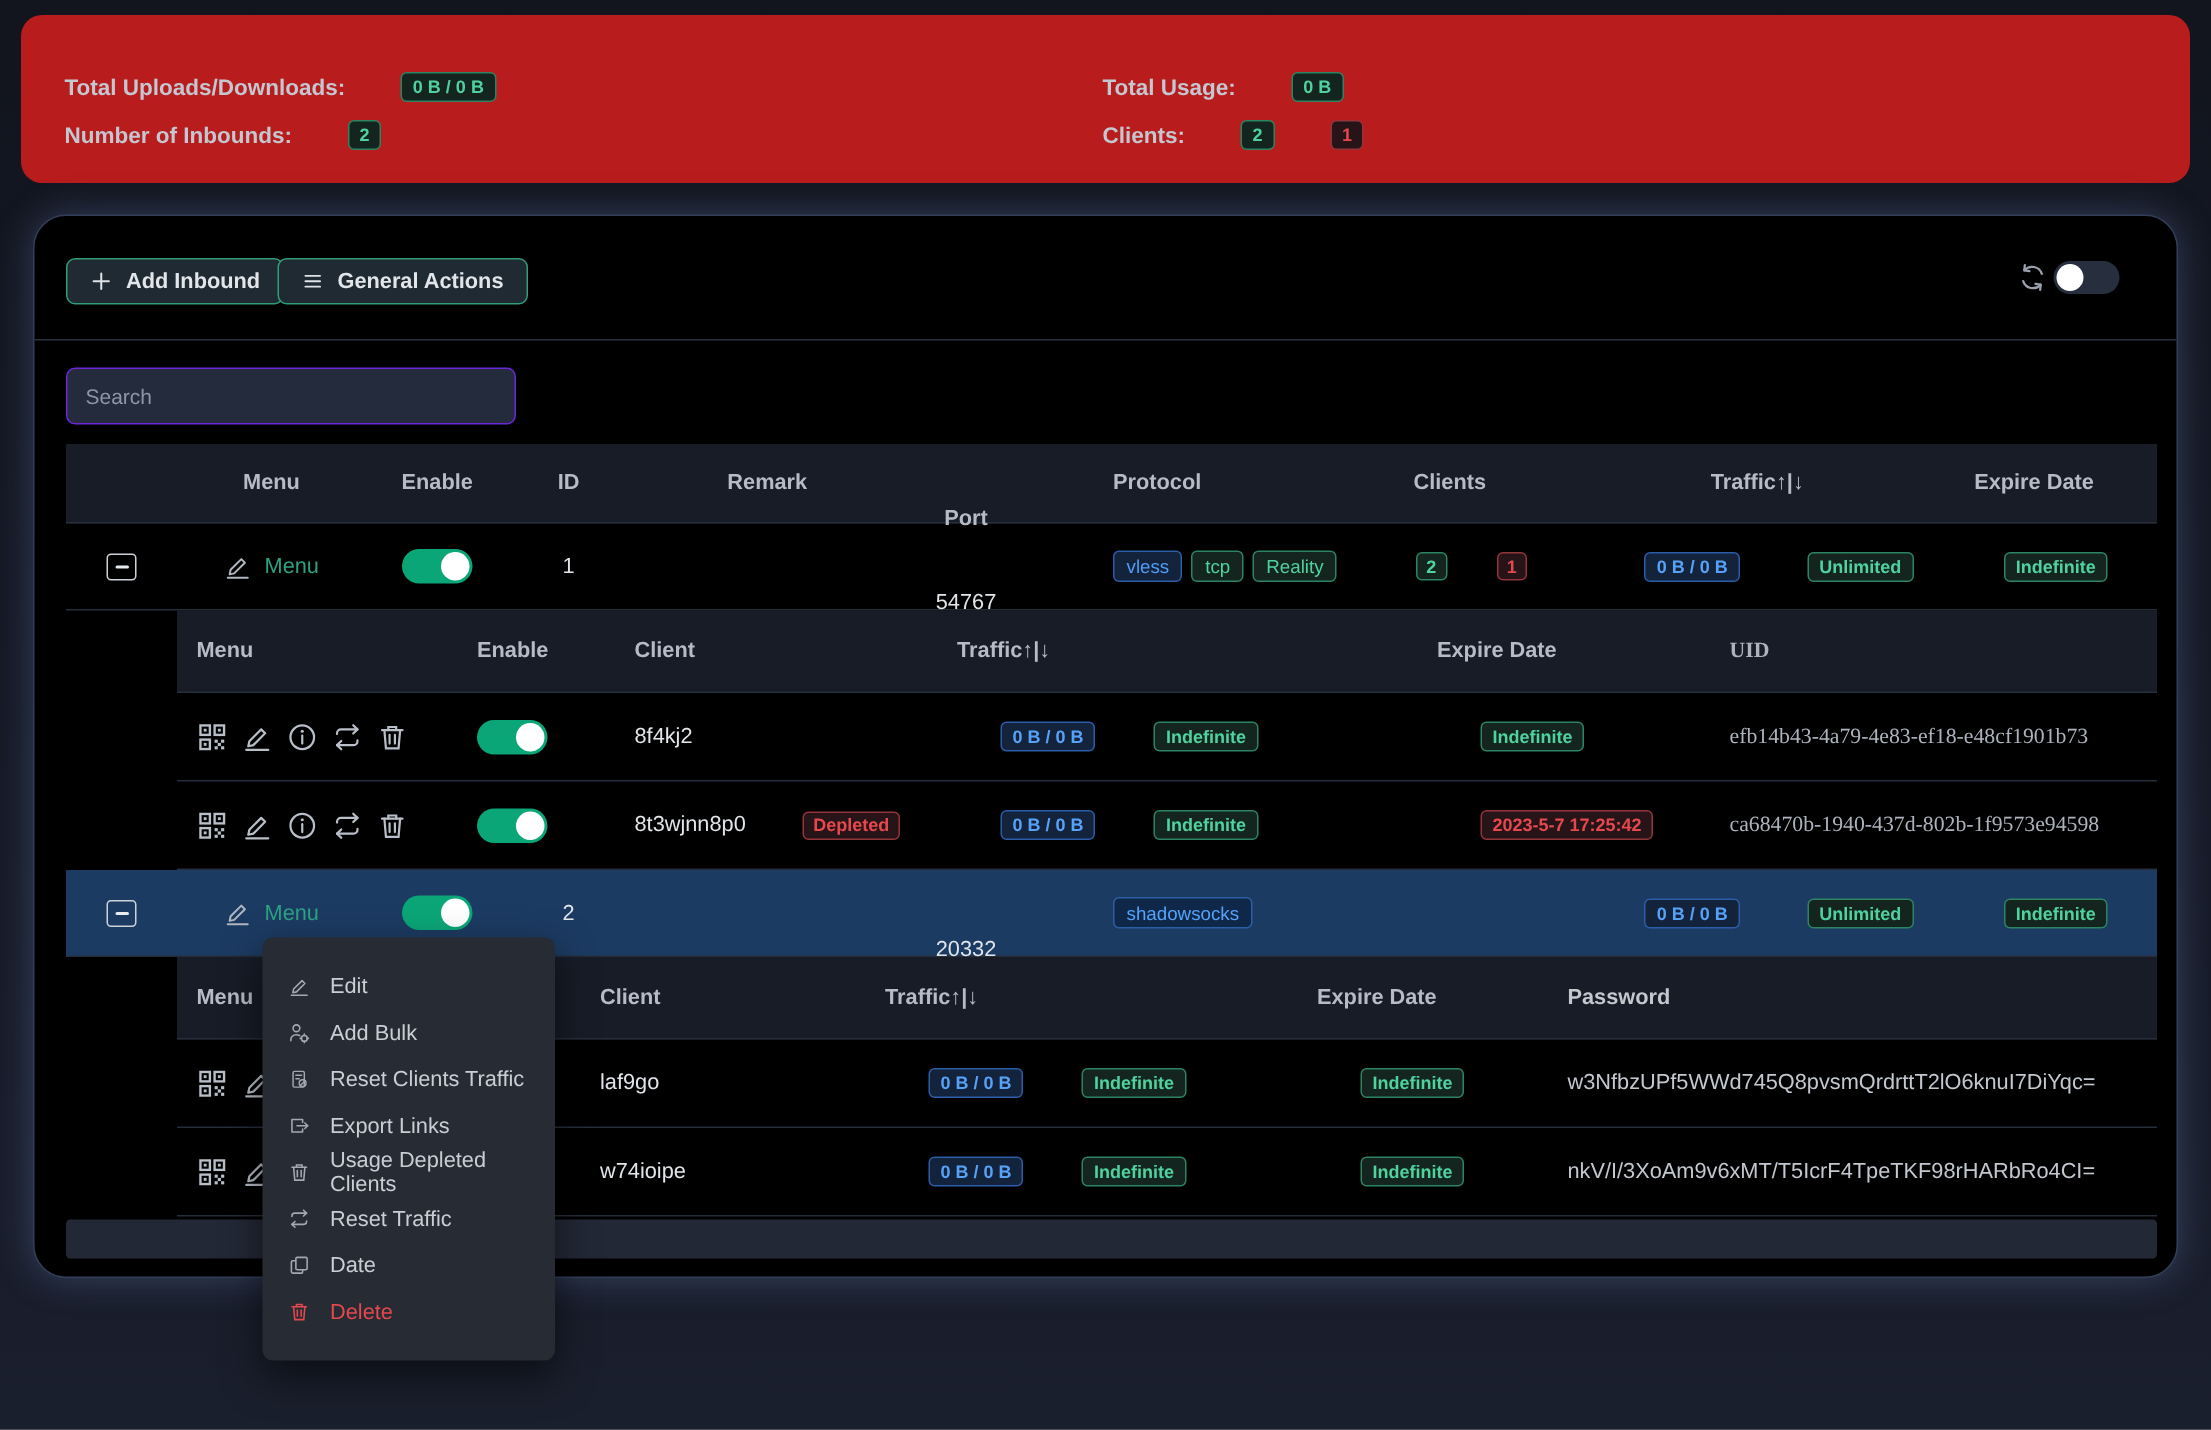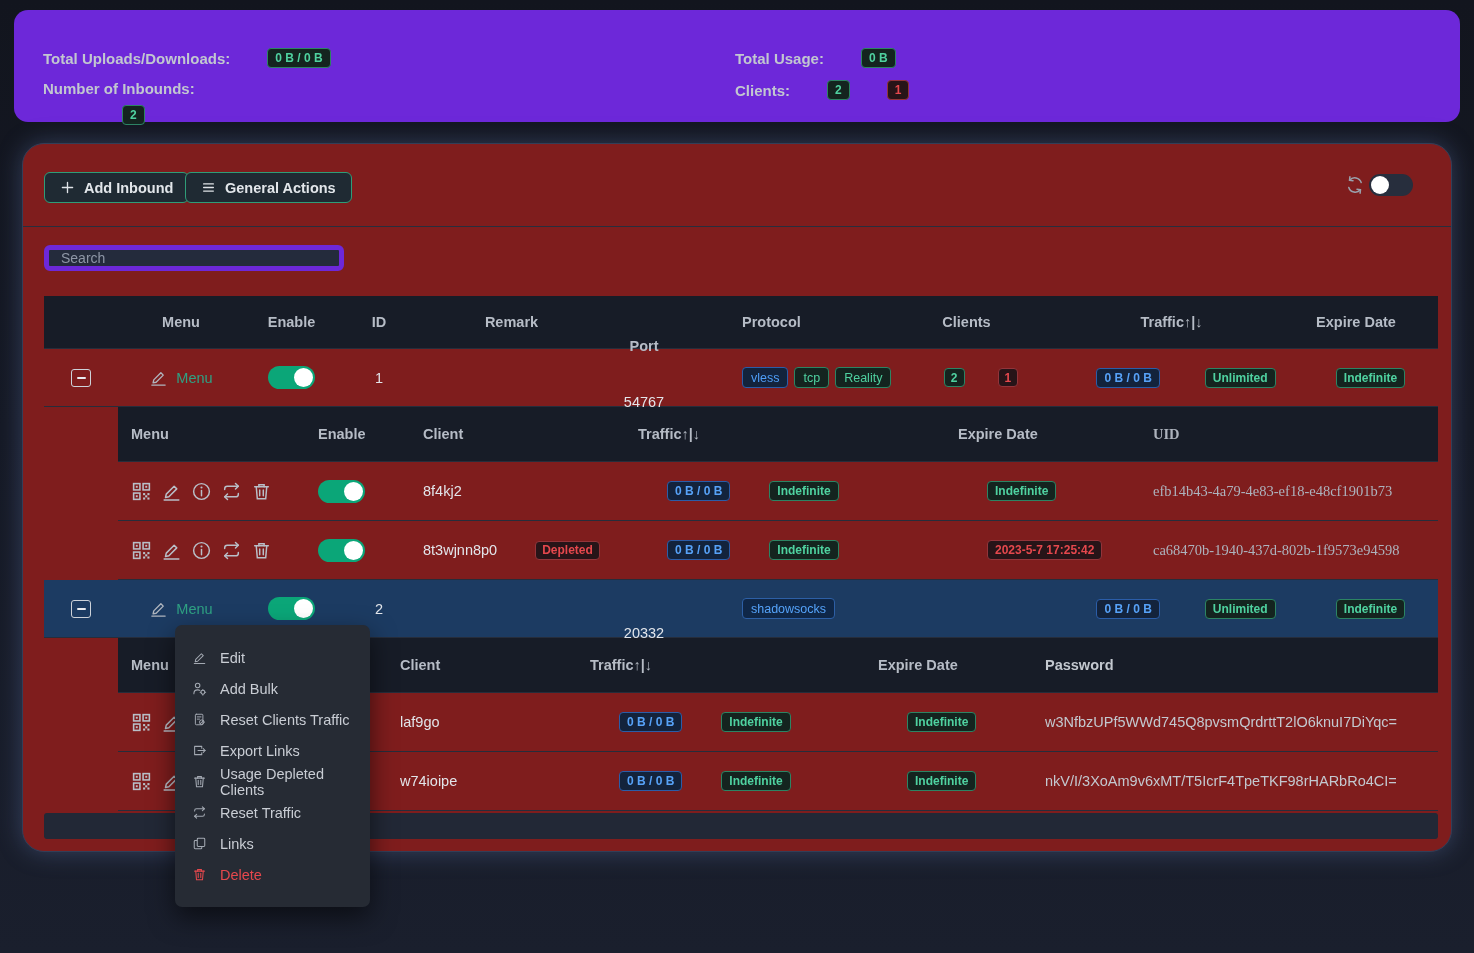--- a/index.html
+++ b/index.html
@@ -6,36 +6,36 @@
   html, body { width: 1474px; height: 953px; }
   body {
     position: relative; overflow: hidden;
     background: linear-gradient(180deg, #12151e 0%, #151925 45%, #1a1f2d 100%);
     font-family: "Liberation Sans", sans-serif;
   }
   svg { display: block; }
 
   
   .stats-card { position: absolute; left: 14px; top: 10px; width: 1446px; height: 112px;
-    background: #6d28d9; border-radius: 14px; }
+    background: #b91c1c; border-radius: 14px; }
   .stat-row { position: absolute; display: flex; align-items: center; gap: 8px;
     font-size: 15px; font-weight: 600; color: #c2c7d0; }
-  .sr1 { left: 29px;  top: 38px; } .sr2 { left: 29px;  top: 70px; flex-direction: column; }
+  .sr1 { left: 29px;  top: 38px; } .sr2 { left: 29px;  top: 70px; }
   .sr3 { left: 721px; top: 38px; } .sr4 { left: 721px; top: 70px; }
 
   .badge { display: inline-flex; align-items: center; height: 20px; padding: 0 7px;
     border-radius: 4px; font-size: 12px; font-weight: 600; border: 1px solid; white-space: nowrap; margin-left: 29px; }
   .b-green { color: #4fd2a0; border-color: #2c8463; background: #14241f; }
   .b-red   { color: #e5484d; border-color: #93343a; background: #271418; }
   .b-blue  { color: #57a2f8; border-color: #2b5da8; background: #13233c; }
   .mini    { height: 19px; padding: 0 6px; font-size: 12px; }
 
   
   .panel { position: absolute; left: 22px; top: 143px; width: 1430px; height: 709px;
-    background: #7f1d1d; border-radius: 22px; border: 1px solid #333e58;
+    background: #000000; border-radius: 22px; border: 1px solid #333e58;
     box-shadow: 0 0 24px rgba(110,135,195,.35); }
 
   .btn { display: inline-flex; align-items: center; gap: 9px; height: 31px; padding: 0 15px;
     background: #1f2a33; border: 1px solid #2f9d78; border-radius: 6px; color: #e2e6ea;
     font-size: 14.5px; font-weight: 600; cursor: pointer; position: absolute; top: 28px;
     font-family: inherit; }
   .btn svg { width: 15px; height: 15px; color: #dfe3e8; }
   .btn-add { left: 21px; } .btn-ga { left: 162px; }
 
   .icon-refresh { position: absolute; top: 31px; right: 86px; width: 20px; height: 20px;
@@ -47,22 +47,22 @@
   .sw-top { top: 30px; right: 38px; width: 44px; height: 22px; background: #272e3d; }
   .sw-top .knob { left: 2px; width: 18px; height: 18px; }
 
   .sw-row { position: relative; display: inline-block; width: 47px; height: 23px;
     background: #0ba678; border-radius: 12px; cursor: pointer; flex: 0 0 auto; }
   .sw-row .knob { position: absolute; top: 2px; right: 2px; width: 19px; height: 19px;
     background: #fff; border-radius: 50%; }
 
   .divider { position: absolute; left: 0; top: 82px; width: 100%; height: 1px; background: #272e3d; }
 
-  .search { position: absolute; left: 21px; top: 101px; width: 300px; height: 26px;
-    background: #242b3c; border: 5px solid #6d28d9; border-radius: 6px; color: #e2e6ea;
+  .search { position: absolute; left: 21px; top: 101px; width: 300px; height: 38px;
+    background: #242b3c; border: 1px solid #6d28d9; border-radius: 6px; color: #e2e6ea;
     font-size: 14px; padding: 0 12px; font-family: inherit; outline: none; }
   .search::placeholder { color: #8e96a6; }
 
   
   .table { position: absolute; left: 21px; top: 152px; width: 1394px;
     font-size: 14.5px; color: #e2e5ea; }
   .trow { display: flex; align-items: center; height: 58px; border-bottom: 1px solid #262d3b; }
   .thead { height: 53px; background: #171c27; font-weight: 700; color: #b6bcc6; }
   .hl { background: #1c3b62; }
   .c { display: flex; align-items: center; justify-content: center; }
@@ -624,21 +624,21 @@
         </svg>
       </span>
     <span>Reset Traffic</span>
   </div>
   <div class="ctx-item">
     <span>
         <svg>
           <use href="#i-copy"></use>
         </svg>
       </span>
-    <span>Links</span>
+    <span>Date</span>
   </div>
   <div class="ctx-item ctx-danger">
     <span>
         <svg>
           <use href="#i-trash"></use>
         </svg>
       </span>
     <span>Delete</span>
   </div>
 </div>

